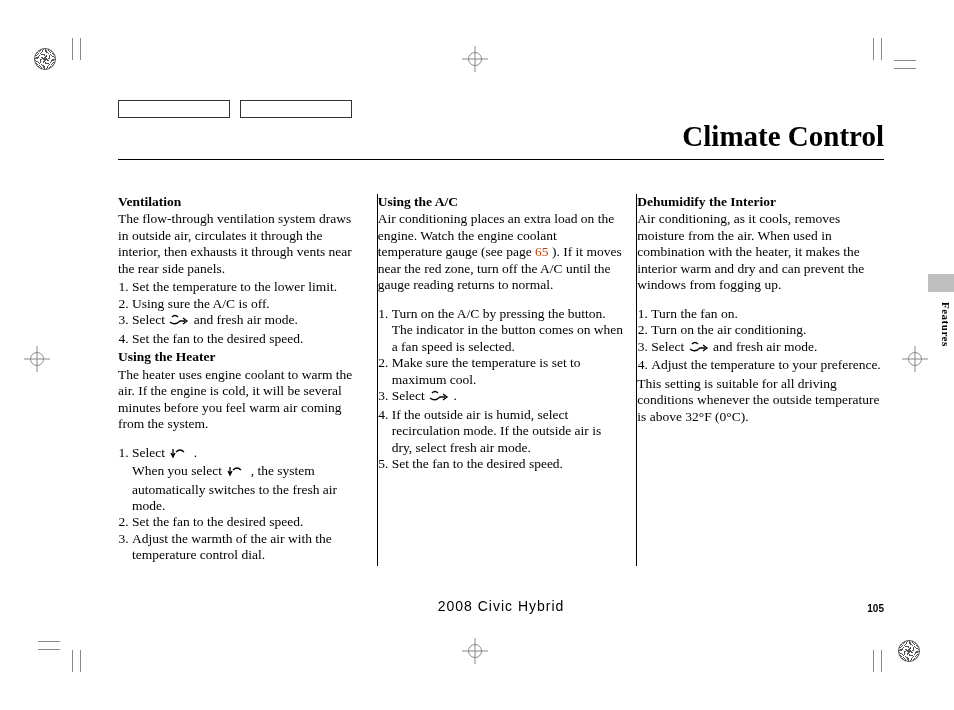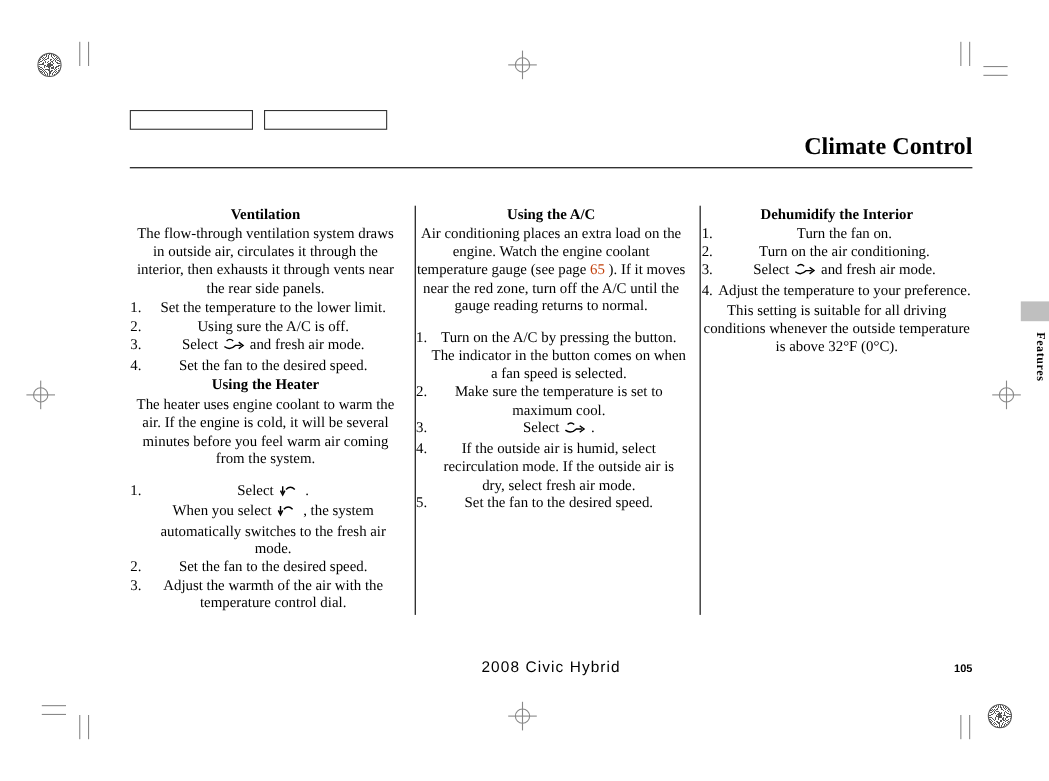--- a/index.html
+++ b/index.html
@@ -53,29 +53,28 @@
   }
 
   .header {
     display: flex;
     justify-content: flex-end;
     border-bottom: 1.5px solid #000;
     padding-bottom: 6px;
     margin-bottom: 34px;
   }
   .header-title {
-    font-size: 22px;
+    font-size: 29px;
     font-weight: bold;
     font-family: "Times New Roman", Times, serif;
   }
 
   .columns {
     display: flex;
     gap: 0;
-    text-align: center;
   }
   .col {
     flex: 1 1 0;
     padding: 0 12px 0 0;
     line-height: 1.22;
     font-size: 13.5px;
   }
   .col + .col {
     border-left: 1px solid #000;
   }
@@ -271,20 +270,21 @@
           </span>
           <span>.</span>
         </li>
         <li>If the outside air is humid, select recirculation mode. If the outside air is dry, select fresh air mode.</li>
         <li>Set the fan to the desired speed.</li>
       </ol>
     </div>
 
     <div class="col">
       <p class="sec-title">Dehumidify the Interior</p>
+      <p class="para-gap">Air conditioning, as it cools, removes moisture from the air. When used in combination with the heater, it makes the interior warm and dry and can prevent the windows from fogging up.</p>
       <ol class="steps para-gap">
         <li>Turn the fan on.</li>
         <li>Turn on the air conditioning.</li>
         <li>
           <span>Select</span>
           <span class="icon">
             <svg width="20" height="12" viewBox="0 0 20 12">
                 <path d="M1 8 Q6 12 11 7 L16 7 M14 4 L18 7 L14 10 M3 3 Q6 0 9 3" fill="none" stroke="#000" stroke-width="1.3"></path>
               </svg>
           </span>

